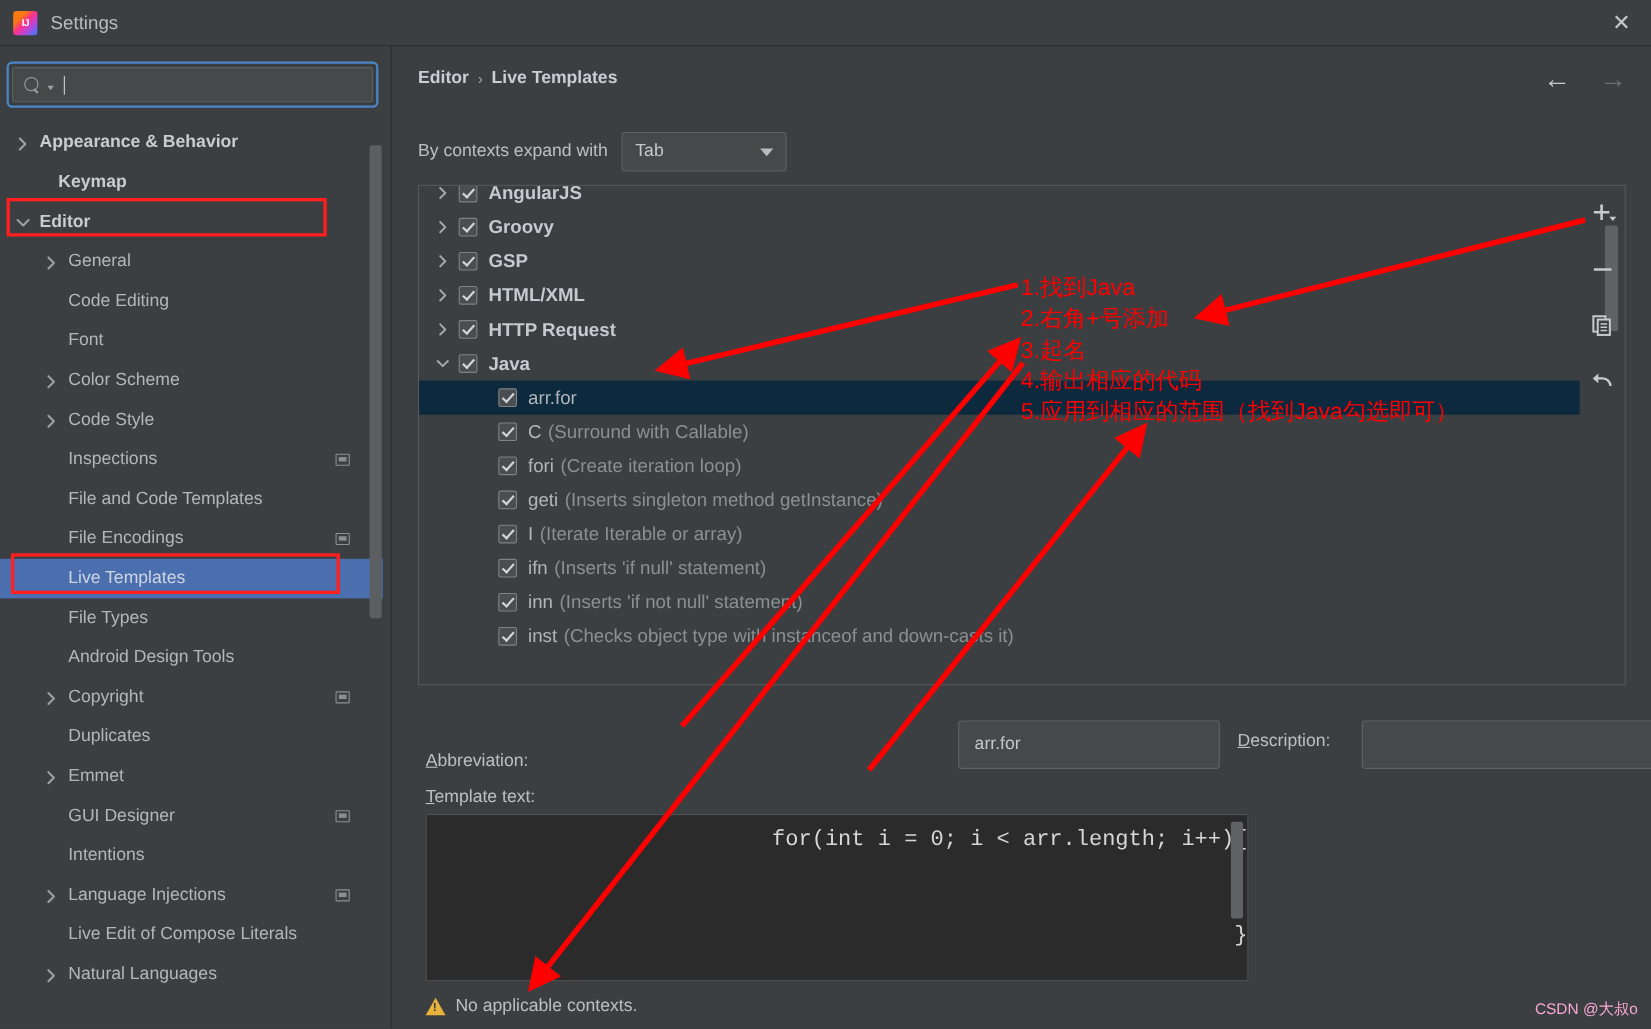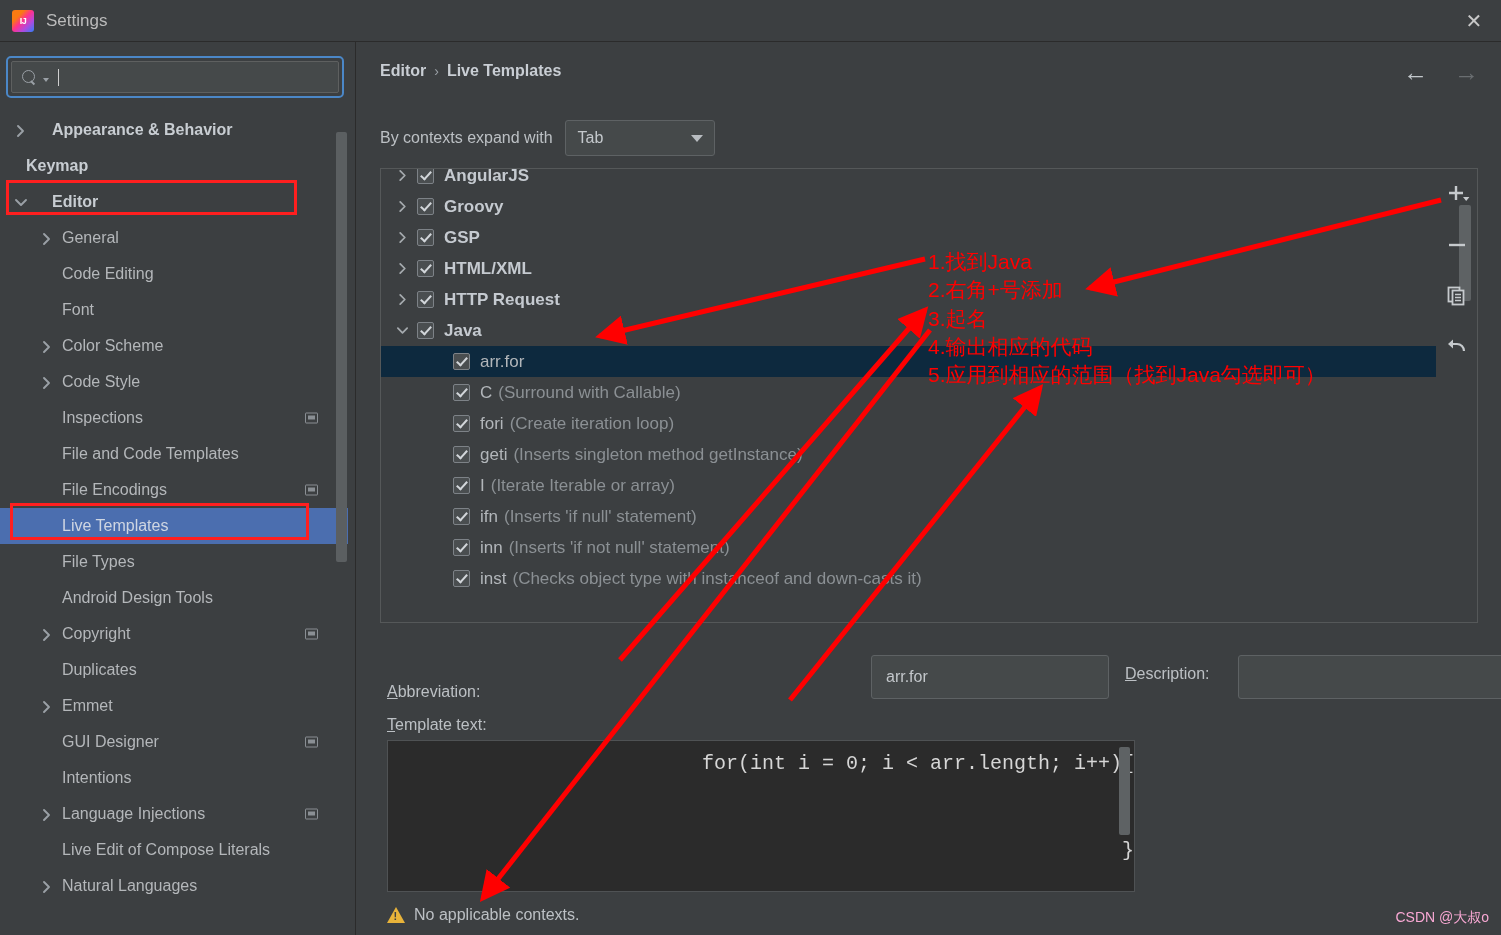--- a/index.html
+++ b/index.html
@@ -93,22 +93,22 @@
     color: #bbbbbb; font-size: 15px; margin-left: 9px;
     font-family: "Liberation Sans", sans-serif;
     border-left: 1px solid #cfcfcf; padding-left: 4px;
   }
 
   .tree { position: absolute; left: 0; top: 70px; width: 348px; }
   .t-row {
     position: relative; height: 36px; display: flex; align-items: center;
     color: #b4b7ba; font-size: 16px; cursor: default; white-space: nowrap;
   }
-  .t-row.lvl0 { padding-left: 30px; font-weight: bold; color: #c8cdd2; }
-  .t-row.lvl0.noarrow { padding-left: 26px; }
+  .t-row.lvl0 { padding-left: 14px; font-weight: bold; color: #c8cdd2; }
+  .t-row.lvl0.noarrow { padding-left: 53px; }
   .t-row.lvl1 { padding-left: 40px; }
   .t-row.lvl1.noarrow { padding-left: 62px; }
   .t-row.sel { background: #4b6eaf; color: #cfd6e2; }
   .chev {
     position: absolute; width: 12px; height: 12px;
     color: #9aa0a6; font-size: 0;
   }
   .chev svg { display: block; }
   .t-row.lvl0 .chev { left: 14px; }
   .t-row.lvl1 .chev { left: 40px; }

